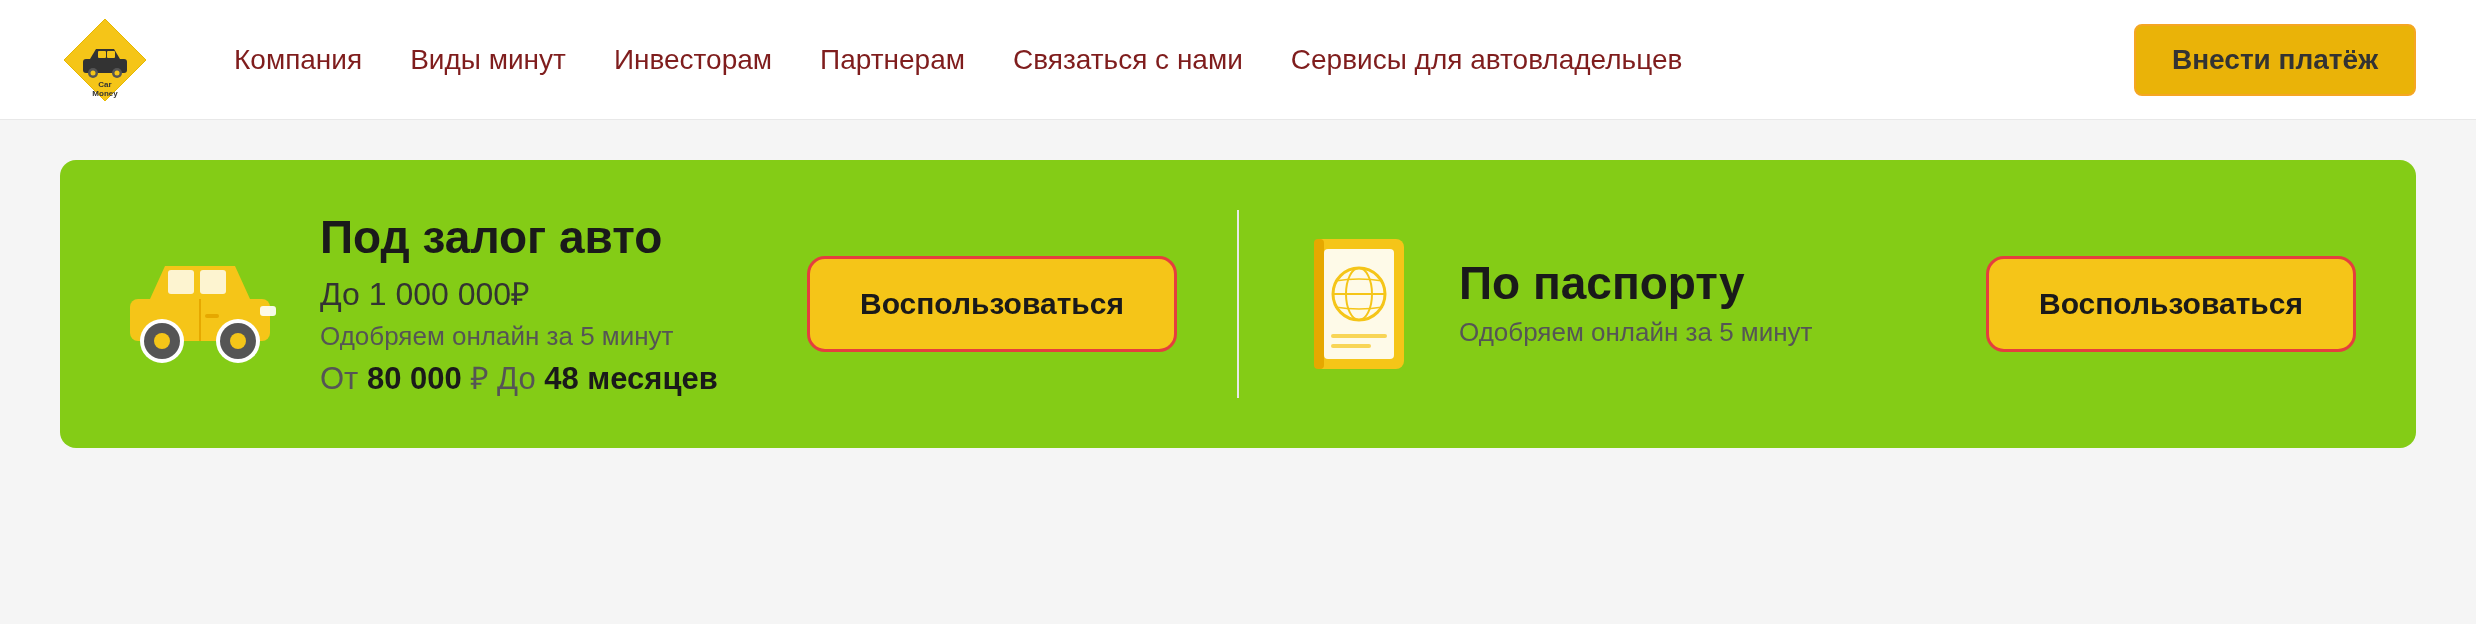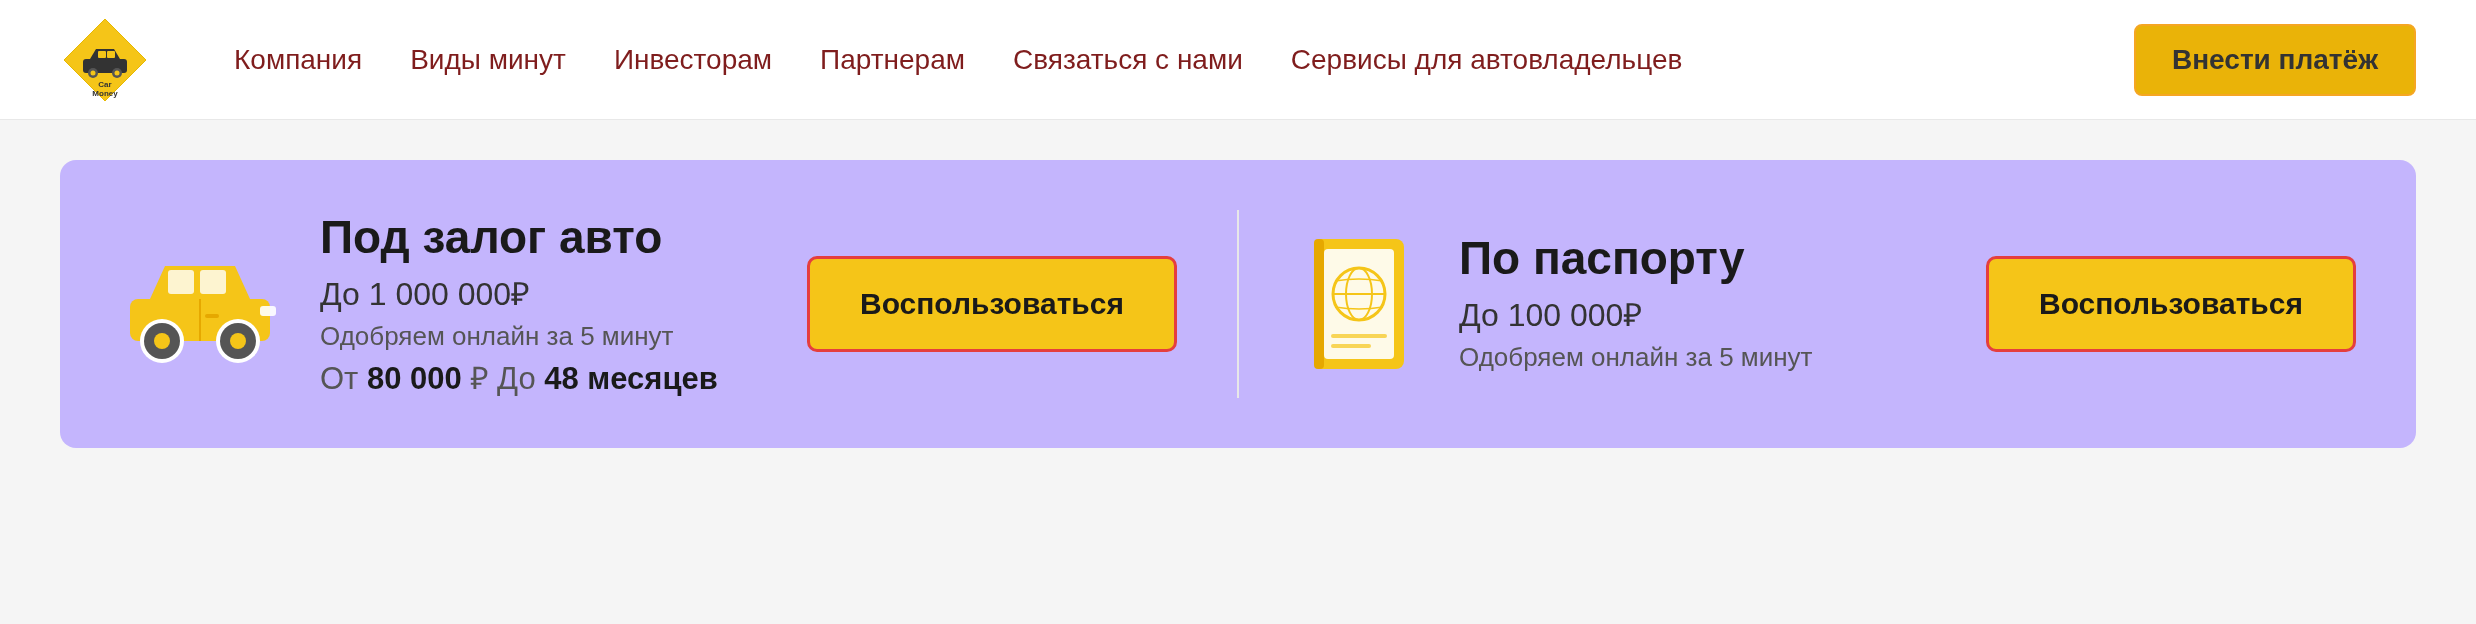--- a/index.html
+++ b/index.html
@@ -62,21 +62,21 @@
       white-space: nowrap;
       flex-shrink: 0;
     }
 
     
     .main {
       padding: 40px 60px;
     }
 
     .cards-container {
-      background: #c4b5fd;
+      background: #84cc16;
       border-radius: 16px;
       display: flex;
       align-items: stretch;
       padding: 50px 60px;
       gap: 0;
     }
 
     .card {
       display: flex;
       align-items: center;
@@ -129,21 +129,21 @@
     }
 
     .card-details strong {
       font-weight: 700;
       color: #1a1a1a;
     }
 
     .use-button {
       background: #f5c518;
       border: 3px solid #e53e3e;
-      border-radius: 10px;
+      border-radius: 18px;
       padding: 28px 50px;
       font-size: 30px;
       font-weight: 700;
       color: #1a1a1a;
       cursor: pointer;
       white-space: nowrap;
       flex-shrink: 0;
     }
   </style>
 </head>
@@ -250,21 +250,20 @@
 
           <rect x="32" y="100" width="56" height="4" rx="2" fill="#F5C518" opacity="0.7"></rect>
           <rect x="32" y="110" width="40" height="4" rx="2" fill="#F5C518" opacity="0.7"></rect>
 
           <rect x="15" y="5" width="10" height="130" rx="4" fill="#e6a800"></rect>
         </svg>
       </div>
 
       <div class="card-text">
         <div class="card-title">По паспорту</div>
-        <div class="card-amount">До 100 000₽</div>
         <div class="card-subtitle">Одобряем онлайн за 5 минут</div>
       </div>
 
       <button class="use-button">Воспользоваться</button>
     </div>
 
   </div>
 </main>
 
 </body></html>

